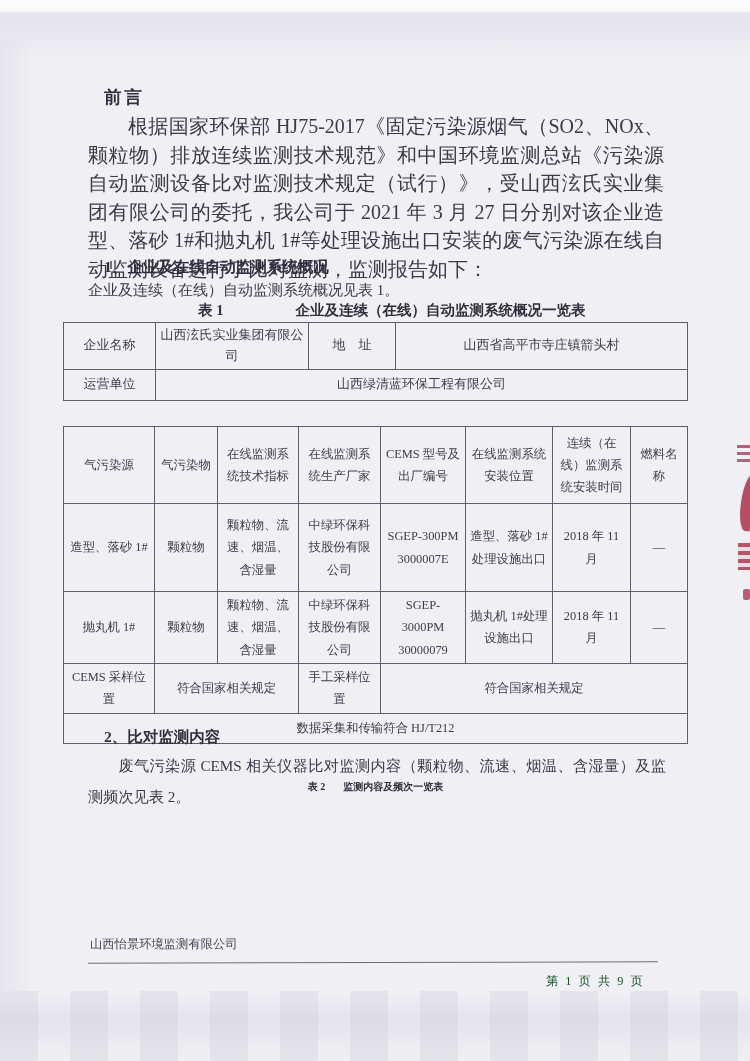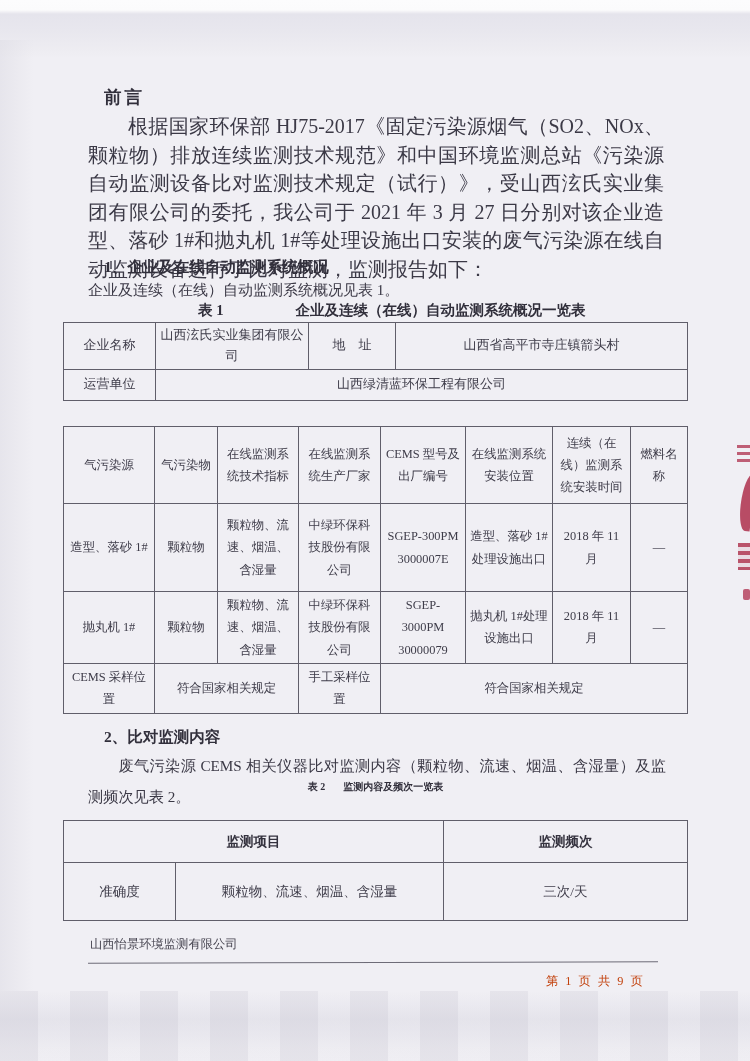--- a/index.html
+++ b/index.html
@@ -53,21 +53,21 @@
   }
   .tblA{top:322px; width:625px; font-size:13px;}
   .tblA td{line-height:1.6;}
   .tblB{top:426px; width:625px; font-size:12.4px;}
   .tblB td{line-height:1.8;}
   .tblC{top:820px; width:625px; font-size:13.5px;}
   .tblC .hdr td{font-weight:bold; color:#34323e;}
 
   .footer-line{position:absolute; left:88px; top:962px; width:570px; height:1px; background:#6d6b77; transform:rotate(-0.15deg);}
   .footer-company{left:90px; top:936px; font-size:12.3px; color:#45434f;}
-  .footer-page{left:546px; top:973px; font-size:12.3px; letter-spacing:2px; color:#c2410c;}
+  .footer-page{left:546px; top:973px; font-size:12.3px; letter-spacing:2px; color:#14532d;}
 
   
   .stamp{position:absolute; right:0;}
   .stamp-1{top:445px; width:13px; height:21px;
     background:repeating-linear-gradient(180deg,#b23a56 0 3px, rgba(178,58,86,0) 3px 7px); opacity:.8;}
   .stamp-2{top:474px; right:-3px; width:12px; height:57px; background:#b13a55;
     border-radius:70% 0 0 60% / 55% 0 0 45%; transform:rotate(7deg); opacity:.9;}
   .stamp-3{top:543px; width:12px; height:27px;
     background:repeating-linear-gradient(180deg,#b03852 0 4px, rgba(176,56,82,.12) 4px 8px); opacity:.85;}
   .stamp-4{top:589px; width:7px; height:11px; background:#b23a56; border-radius:2px; opacity:.8;}
@@ -153,49 +153,34 @@
       <td>抛丸机 1#处理 设施出口</td>
       <td>2018 年 11 月</td>
       <td>—</td>
     </tr>
     <tr style="height:35px">
       <td>CEMS 采样位置</td>
       <td colspan="2">符合国家相关规定</td>
       <td>手工采样位置</td>
       <td colspan="4">符合国家相关规定</td>
     </tr>
+    <tr style="height:30px">
+      <td colspan="8">数据采集和传输符合 HJ/T212</td>
+    </tr>
   </tbody>
     </table>
 
   <div class="txt h-bold s2-heading">2、比对监测内容</div>
   <div class="txt s2-para">废气污染源 CEMS 相关仪器比对监测内容（颗粒物、流速、烟温、含湿量）及监测频次见表 2。</div>
 
   <div class="txt h-bold t2-caption">
     <span class="lbl">表 2</span>
     <span class="ttl">监测内容及频次一览表</span>
   </div>
 
-  <table class="tblC">
-    <colgroup>
-        <col style="width:112px">
-        <col style="width:268px">
-        <col>
-      </colgroup>
-    <tbody>
-        <tr class="hdr" style="height:42px">
-      <td colspan="2">监测项目</td>
-      <td>监测频次</td>
-    </tr>
-    <tr style="height:58px">
-      <td>准确度</td>
-      <td>颗粒物、流速、烟温、含湿量</td>
-      <td>三次/天</td>
-    </tr>
-  </tbody>
-    </table>
 
   <div class="footer-line"></div>
   <div class="txt footer-company">山西怡景环境监测有限公司</div>
   <div class="txt footer-page">第 1 页 共 9 页</div>
 
   <div class="stamp stamp-1"></div>
   <div class="stamp stamp-2"></div>
   <div class="stamp stamp-3"></div>
   <div class="stamp stamp-4"></div>
 </div>

